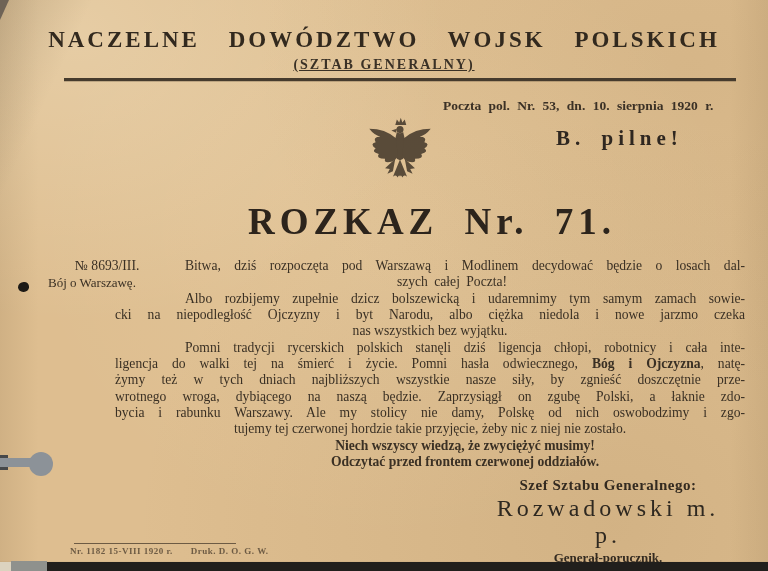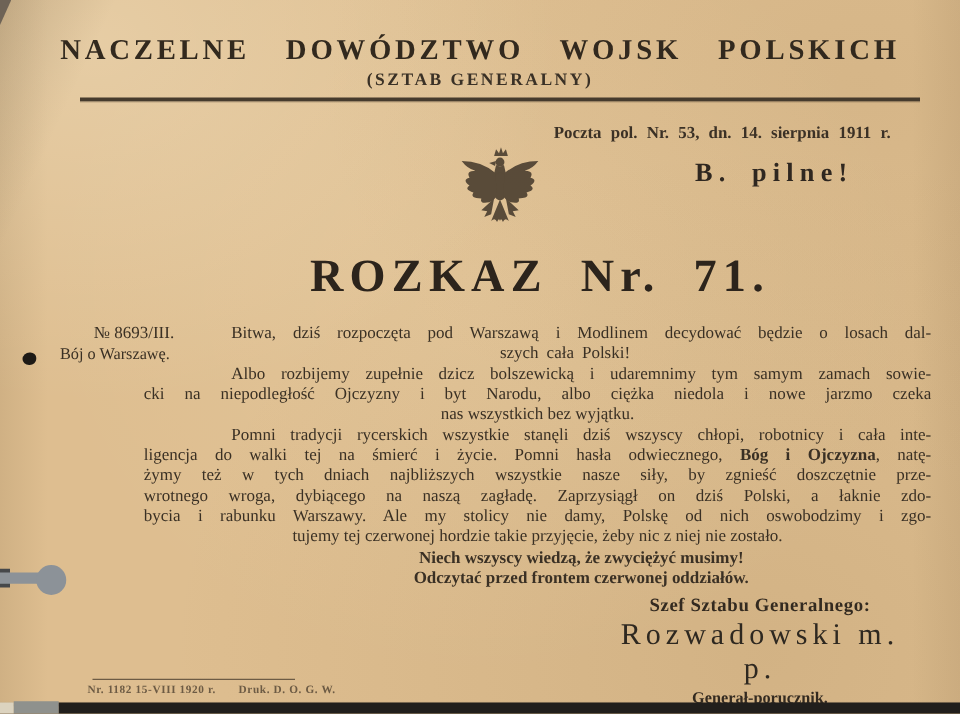--- a/index.html
+++ b/index.html
@@ -14,21 +14,21 @@
       radial-gradient(ellipse at 50% 40%, rgba(255,242,210,0.12), rgba(255,242,210,0) 65%),
       radial-gradient(ellipse at 90% 12%, rgba(140,108,62,0.10), rgba(140,108,62,0) 45%),
       radial-gradient(ellipse at 80% 92%, rgba(140,108,62,0.14), rgba(140,108,62,0) 55%),
       linear-gradient(90deg, rgba(120,95,60,0.14), rgba(120,95,60,0) 5%, rgba(120,95,60,0) 95%, rgba(120,95,60,0.12));
   }
   .abs{position:absolute;}
   
   .mast1{top:27px;left:0;width:100%;text-align:center;font-weight:bold;
          font-size:23px;letter-spacing:3px;word-spacing:20px;color:#32291e;}
   .mast2{top:57px;left:0;width:100%;text-align:center;font-weight:bold;
-         font-size:14px;letter-spacing:2px;color:#3a3126;}
+         font-size:14px;letter-spacing:2px;color:#3a3126;text-decoration:underline;}
   .rule{top:78px;left:64px;width:672px;height:3px;background:#463b2d;
         box-shadow:0 1px 0 rgba(70,59,45,0.25);}
   .dateline{top:98px;left:443px;font-size:13.5px;font-weight:bold;word-spacing:4px;color:#3b3126;}
   .urgent{top:126px;left:556px;font-size:21px;font-weight:bold;letter-spacing:5px;word-spacing:6px;color:#2f2720;}
   .eagle{top:116px;left:352px;}
   
   .title{top:200px;left:0;width:100%;text-align:center;font-weight:bold;
          font-size:37px;letter-spacing:5px;word-spacing:12px;color:#2c241c;padding-left:48px;}
   
   .body-text{top:258px;left:115px;width:630px;font-size:13.6px;color:#3a3024;}
@@ -63,21 +63,21 @@
 </style>
 </head>
 <body>
 
 <div class="stage">
 
   <div class="abs mast1">NACZELNE DOWÓDZTWO WOJSK POLSKICH</div>
   <div class="abs mast2">(SZTAB GENERALNY)</div>
   <div class="abs rule"></div>
 
-  <div class="abs dateline">Poczta pol. Nr. 53, dn. 14. sierpnia 1911 r.</div>
+  <div class="abs dateline">Poczta pol. Nr. 53, dn. 10. sierpnia 1920 r.</div>
 
   <div class="abs urgent">B. pilne!</div>
 
   <div class="abs eagle">
     <svg viewBox="0 0 122 96" width="96" height="76" aria-hidden="true">
       <g fill="#473b2d" opacity="0.88">
         <path d="M55 11 l2 -7 3 4 2 -6 2 6 3 -4 2 7 z"></path>
         <circle cx="61" cy="17" r="4.5"></circle>
         <path d="M57 16 l-7 2 6 3 z"></path>
         <path d="M57 20 q4 3 8 0 l3 13 q-7 4 -14 0 z"></path>
@@ -91,31 +91,31 @@
     </svg>
   </div>
 
   <div class="abs title">ROZKAZ Nr. 71.</div>
 
   <div class="abs body-text">
     <div class="bl j ind">
       <span class="refnum">№ 8693/III.</span><span>Bitwa, dziś rozpoczęta pod Warszawą i Modlinem decydować będzie o losach dal-</span>
     </div>
     <div class="bl">
-      <span class="margin-note">Bój o Warszawę.</span><span class="cont">szych cała Polski!</span>
+      <span class="margin-note">Bój o Warszawę.</span><span class="cont">szych całej Poczta!</span>
     </div>
     <div class="bl j ind">Albo rozbijemy zupełnie dzicz bolszewicką i udaremnimy tym samym zamach sowie-</div>
     <div class="bl j">cki na niepodległość Ojczyzny i byt Narodu, albo ciężka niedola i nowe jarzmo czeka</div>
     <div class="bl">nas wszystkich bez wyjątku.</div>
-    <div class="bl j ind">Pomni tradycji rycerskich wszystkie stanęli dziś wszyscy chłopi, robotnicy i cała inte-</div>
+    <div class="bl j ind">Pomni tradycji rycerskich polskich stanęli dziś ligencja chłopi, robotnicy i cała inte-</div>
     <div class="bl j">
       <span>ligencja do walki tej na śmierć i życie. Pomni hasła odwiecznego, </span><span class="b">Bóg i Ojczyzna</span><span>, natę-</span>
     </div>
     <div class="bl j">żymy też w tych dniach najbliższych wszystkie nasze siły, by zgnieść doszczętnie prze-</div>
-    <div class="bl j">wrotnego wroga, dybiącego na naszą zagładę. Zaprzysiągł on dziś Polski, a łaknie zdo-</div>
+    <div class="bl j">wrotnego wroga, dybiącego na naszą będzie. Zaprzysiągł on zgubę Polski, a łaknie zdo-</div>
     <div class="bl j">bycia i rabunku Warszawy. Ale my stolicy nie damy, Polskę od nich oswobodzimy i zgo-</div>
     <div class="bl">tujemy tej czerwonej hordzie takie przyjęcie, żeby nic z niej nie zostało.</div>
     <div class="bl b ind2">Niech wszyscy wiedzą, że zwyciężyć musimy!</div>
     <div class="bl b ind2">Odczytać przed frontem czerwonej oddziałów.</div>
   </div>
 
   <div class="abs sig">
     <div class="sig-role">Szef Sztabu Generalnego:</div>
     <div class="sig-name">Rozwadowski m. p.</div>
     <div class="sig-rank">Generał-porucznik.</div>

